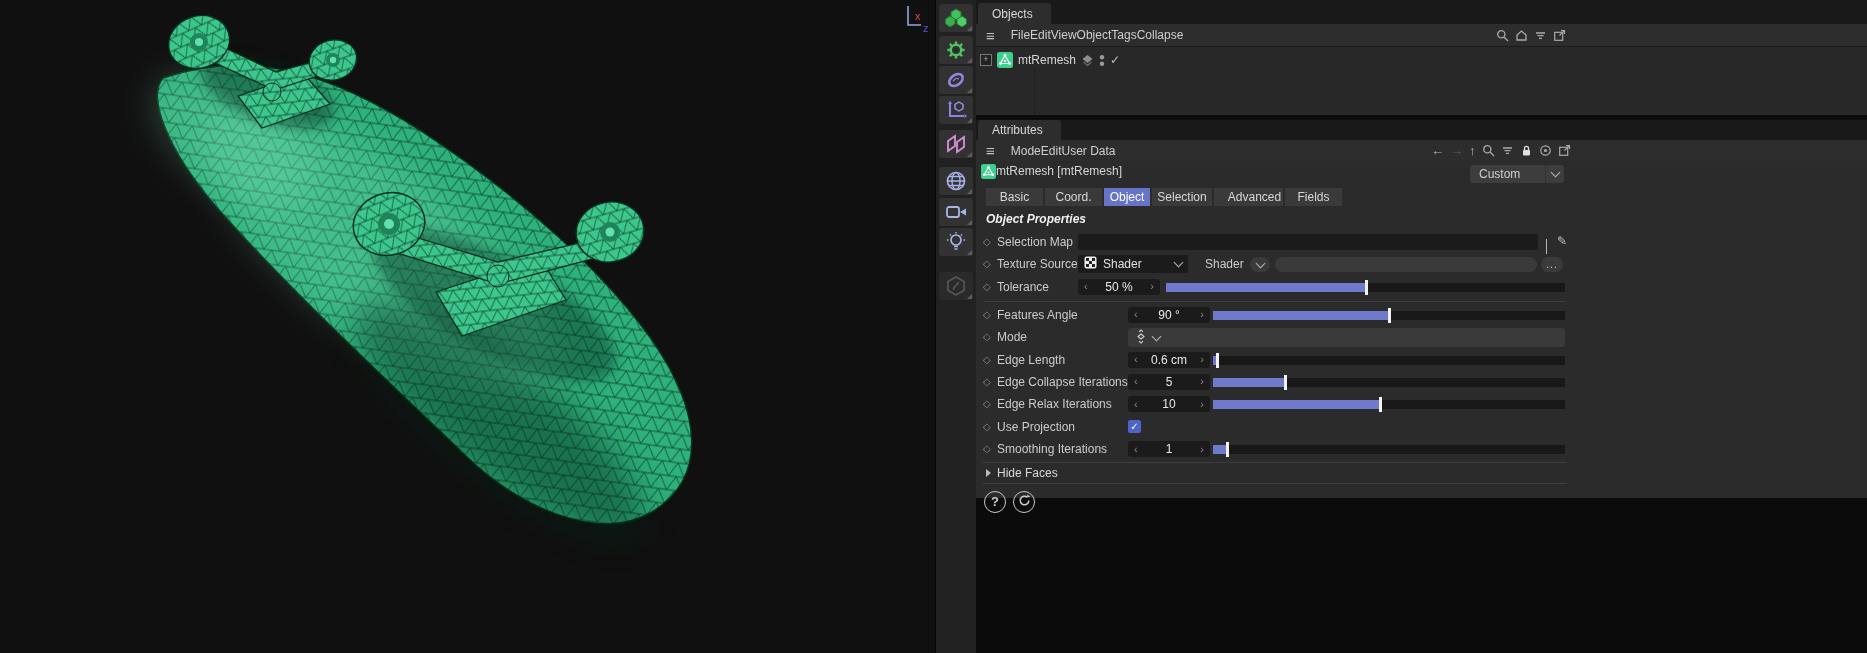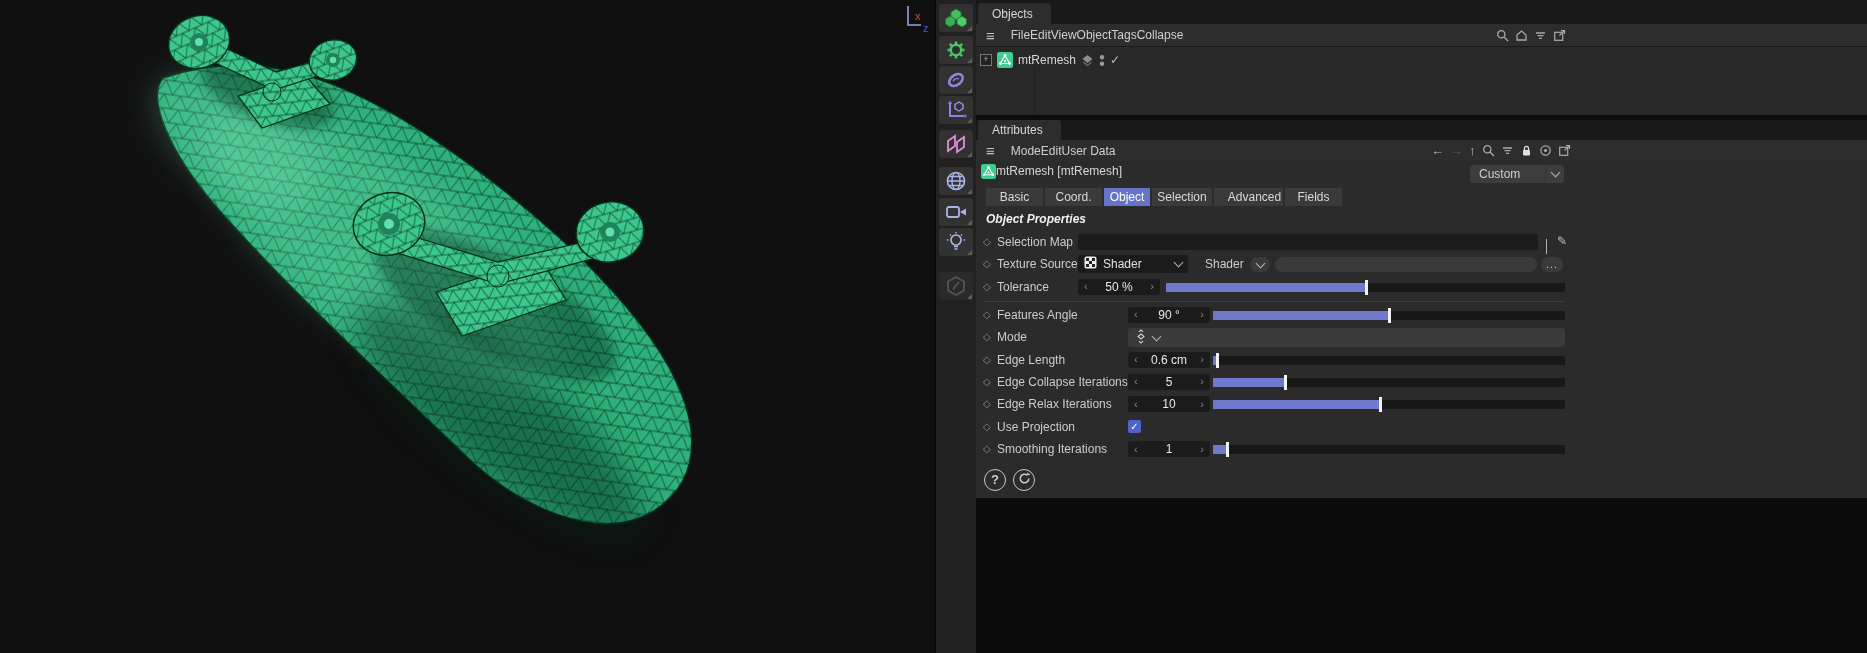--- a/index.html
+++ b/index.html
@@ -477,20 +477,24 @@
           <div class="spin ib">
             <span class="sarr">‹</span>
             <span class="sval">1</span>
             <span class="sarr">›</span>
           </div>
           <div class="track tb">
             <div class="fill" style="width: 4%;"></div>
             <div class="handle" style="left: calc(4% - 1px);"></div>
           </div>
         </div>
+        <div class="grouprow">
+          <span class="gtri"></span>
+          <span>Hide Faces</span>
+        </div>
         <div class="footer">
           <div class="cbtn">?</div>
           <div class="cbtn">
             <span><svg width="13" height="13" viewBox="0 0 13 13">
                 <path d="M10.8 6.5 a4.3 4.3 0 1 1 -1.6 -3.3" fill="none" stroke="#cdcdcd" stroke-width="1.5"></path>
                 <path d="M9 0.5 L9.5 3.6 L12.4 2.6 Z" fill="#cdcdcd"></path>
               </svg></span>
           </div>
         </div>
       </div>

